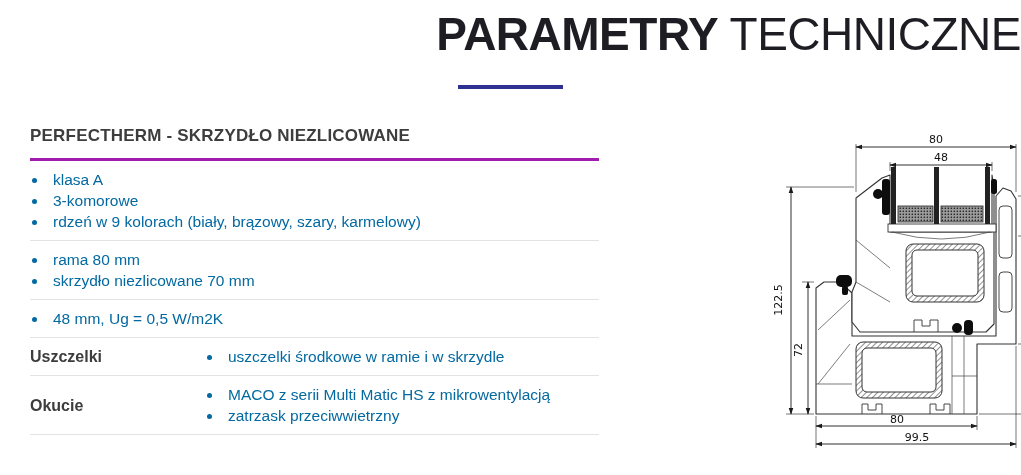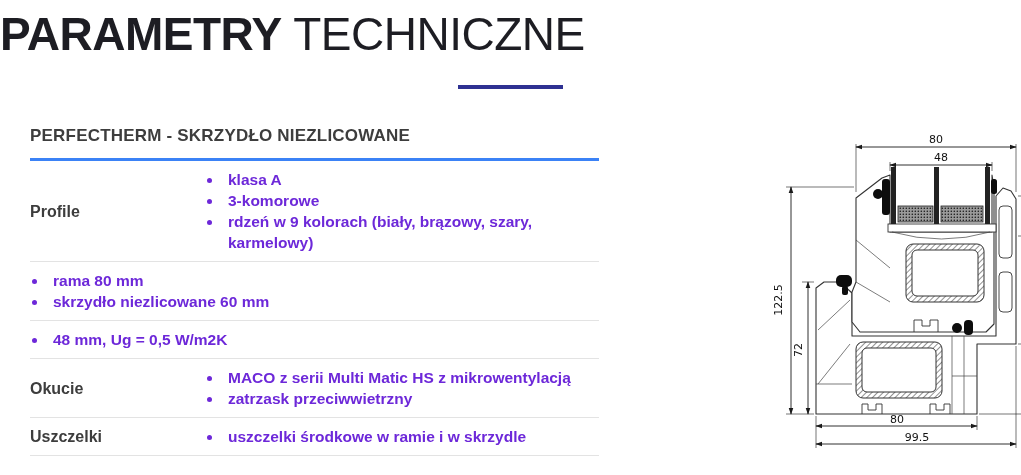--- a/index.html
+++ b/index.html
@@ -2,45 +2,45 @@
 <html><head>
 <meta charset="utf-8">
 <style>
   * { margin:0; padding:0; box-sizing:border-box; }
   html,body { background:#ffffff; }
   body {
     width:1021px; height:475px; position:relative; overflow:hidden;
     font-family:"Liberation Sans","DejaVu Sans",sans-serif;
   }
   
-  .title-wrap { position:absolute; top:0; left:0; width:1021px; text-align:left; }
+  .title-wrap { position:absolute; top:0; left:0; width:1021px; text-align:right; }
   h1.page-title {
     margin-top:8px;
     font-size:46px; line-height:1.15; letter-spacing:-0.5px;
     color:#1d1d23; font-weight:400; white-space:nowrap;
   }
   h1.page-title .t-bold { font-weight:700; }
   .accent-bar { width:105px; height:4px; background:#2e3192; margin:24px auto 0; }
 
   
   .specs { position:absolute; left:30px; top:126px; width:569px; color:#4a4a4a; }
   .specs h2 {
     font-size:17px; font-weight:700; color:#3d3d3d; letter-spacing:0.2px;
-    padding-bottom:12px; border-bottom:3px solid #3b82f6;
+    padding-bottom:12px; border-bottom:3px solid #a21caf;
   }
   .spec-row {
     display:flex; align-items:center;
     border-bottom:1px solid #e3e3e3;
     padding:8px 0;
   }
   .spec-label {
     flex:0 0 175px; font-size:16px; font-weight:700; color:#3d3d3d; line-height:21px;
   }
   .spec-items { list-style:disc; margin:0; padding-left:18px; }
-  .spec-items li { font-size:15.5px; line-height:21px; color:#6d28d9; padding-left:5px;font-weight:bold; }
+  .spec-items li { font-size:15.5px; line-height:21px; color:#0369a1; padding-left:5px; }
 
   
   .drawing { position:absolute; left:764px; top:132px; width:292px; height:340px; }
   .drawing svg { display:block; }
   .p  { fill:#ffffff; stroke:#333333; stroke-width:1.1; stroke-linejoin:round; }
   .ln { fill:none; stroke:#333333; stroke-width:0.9; }
   .thin { fill:none; stroke:#444444; stroke-width:0.7; }
   .blk { fill:#0d0d0d; stroke:none; }
   .dimln { stroke:#1a1a1a; stroke-width:0.9; fill:none; }
   .extln { stroke:#1a1a1a; stroke-width:0.6; fill:none; }
@@ -54,53 +54,52 @@
 
 <div class="title-wrap">
   <h1 class="page-title"><span class="t-bold">PARAMETRY</span> <span>TECHNICZNE</span></h1>
   <div class="accent-bar"></div>
 </div>
 
 <section class="specs">
   <h2>PERFECTHERM - SKRZYDŁO NIEZLICOWANE</h2>
 
   <div class="spec-row">
-    <div class="spec-label">Profile</div>
     <ul class="spec-items">
       <li>klasa A</li>
       <li>3-komorowe</li>
       <li>rdzeń w 9 kolorach (biały, brązowy, szary, karmelowy)</li>
     </ul>
   </div>
 
   <div class="spec-row">
     <ul class="spec-items">
       <li>rama 80 mm</li>
-      <li>skrzydło niezlicowane 60 mm</li>
+      <li>skrzydło niezlicowane 70 mm</li>
     </ul>
   </div>
 
   <div class="spec-row">
     <ul class="spec-items">
       <li>48 mm, Ug = 0,5 W/m2K</li>
+    </ul>
+  </div>
+
+  <div class="spec-row">
+    <div class="spec-label">Uszczelki</div>
+    <ul class="spec-items">
+      <li>uszczelki środkowe w ramie i w skrzydle</li>
     </ul>
   </div>
 
   <div class="spec-row">
     <div class="spec-label">Okucie</div>
     <ul class="spec-items">
       <li>MACO z serii Multi Matic HS z mikrowentylacją</li>
       <li>zatrzask przeciwwietrzny</li>
-    </ul>
-  </div>
-
-  <div class="spec-row">
-    <div class="spec-label">Uszczelki</div>
-    <ul class="spec-items">
-      <li>uszczelki środkowe w ramie i w skrzydle</li>
     </ul>
   </div>
 </section>
 
 <div class="drawing">
   <svg width="292" height="340" viewBox="0 0 292 340">
     <defs>
       <marker id="arr" viewBox="0 0 10 10" refX="9" refY="5" markerWidth="7.5" markerHeight="7.5" orient="auto-start-reverse">
         <path d="M0,1.6 L10,5 L0,8.4 Z" fill="#1a1a1a"></path>
       </marker>

